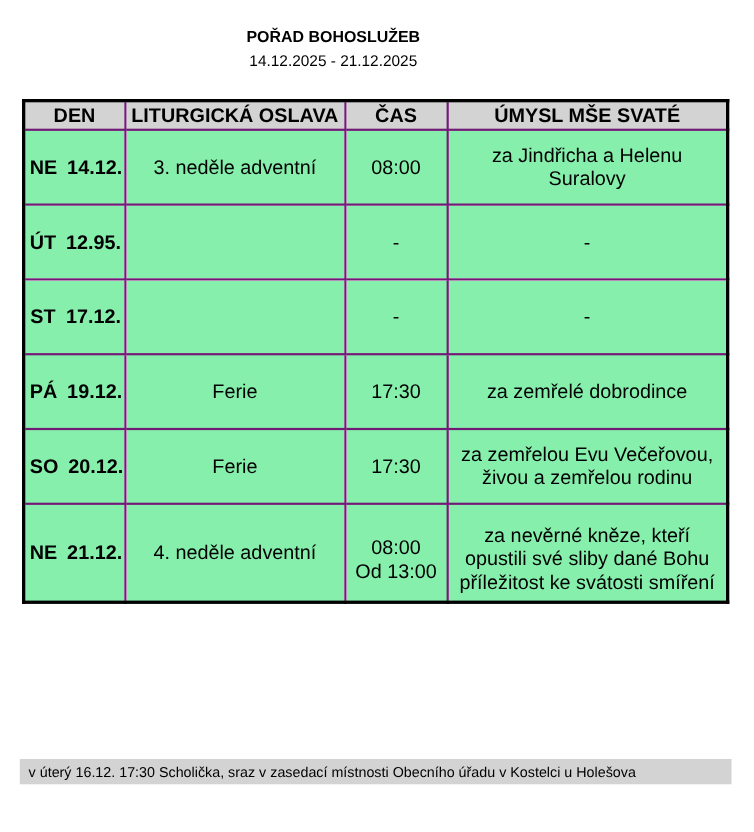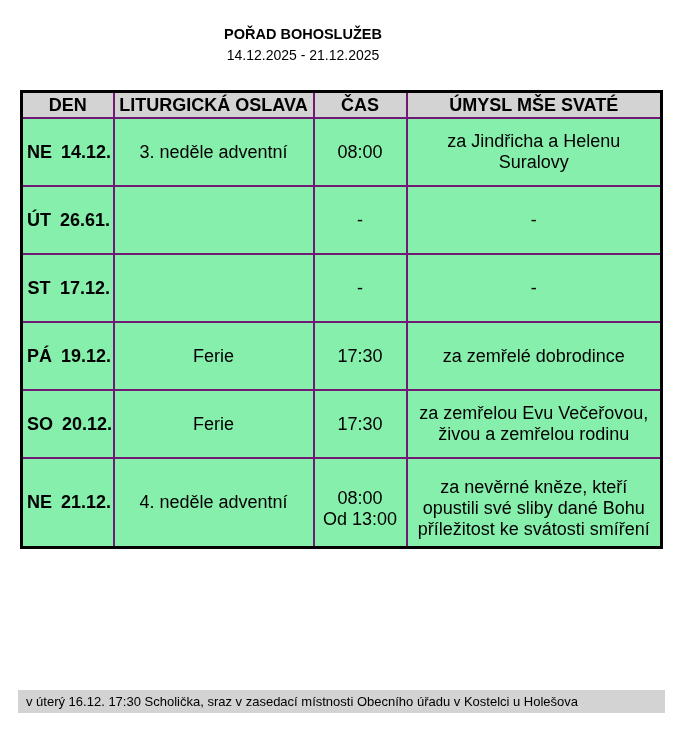--- a/index.html
+++ b/index.html
@@ -138,21 +138,21 @@
             </div>
           </td>
     <td class="intention-cell">
             <div class="stack">
               <div>za Jindřicha a Helenu Suralovy</div>
             </div>
           </td>
   </tr>
         <tr class="row">
     <td class="day-cell">
-      <span class="day-abbr">ÚT</span><span class="day-date">26.61.</span>
+      <span class="day-abbr">ÚT</span><span class="day-date">12.95.</span>
     </td>
     <td class="celebration-cell"></td>
     <td class="time-cell">
             <div class="stack">
               <div>-</div>
             </div>
           </td>
     <td class="intention-cell">
             <div class="stack">
               <div>-</div>

